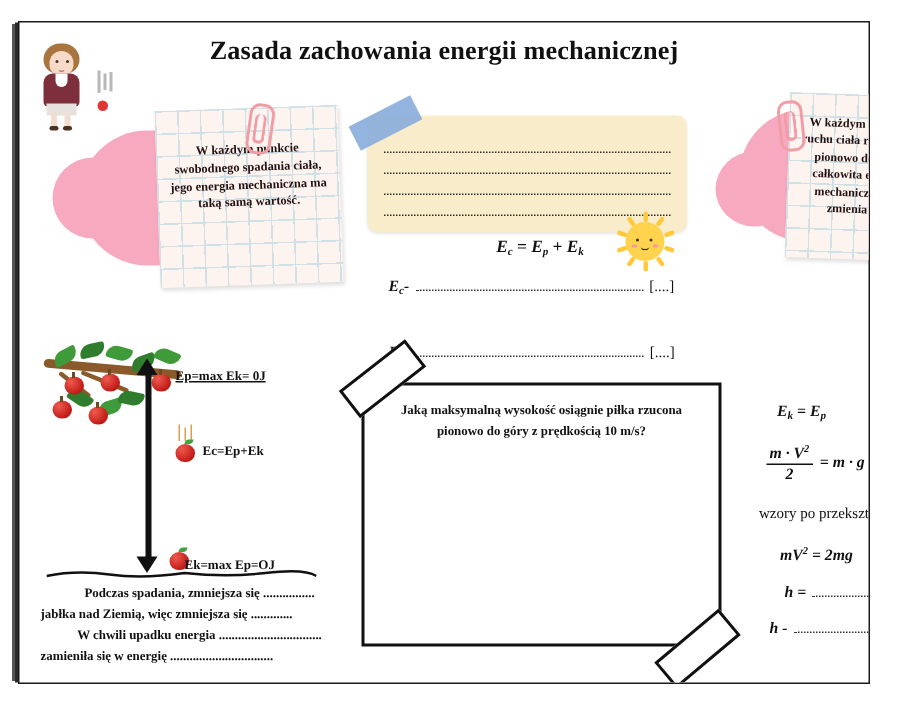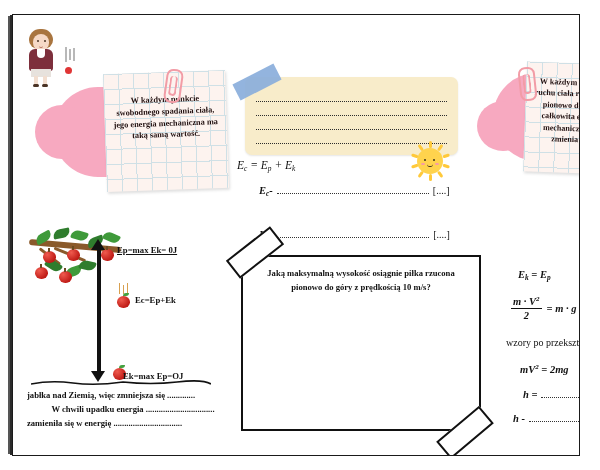--- a/index.html
+++ b/index.html
@@ -92,22 +92,22 @@
   .sun{position:absolute;left:404px;top:133px;width:26px;height:26px;}
   .sun .disc{position:absolute;left:0;top:0;width:26px;height:26px;border-radius:50%;background:#ffd34d;}
   .sun .ray{position:absolute;left:11.5px;top:-7px;width:3px;height:7px;background:#ffc93a;border-radius:2px;transform-origin:1.5px 20px;}
   .sun .eye{position:absolute;width:2.4px;height:2.4px;background:#3b2f1a;border-radius:50%;top:11px;}
   .sun .eye.l{left:7px;} .sun .eye.r{left:16px;}
   .sun .blush{position:absolute;width:3.6px;height:2.4px;background:#f79aa8;border-radius:50%;top:15px;}
   .sun .blush.l{left:4px;} .sun .blush.r{left:18px;}
   .sun .smile{position:absolute;left:10px;top:14px;width:6px;height:4px;border-bottom:1.3px solid #3b2f1a;border-radius:0 0 6px 6px;}
   
   .eq-main{
-    position:absolute;left:224px;top:144px;width:214px;
-    font-size:11.5px;font-weight:normal;font-style:italic;color:#111;
+    position:absolute;left:240px;top:144px;width:214px;text-align:center;
+    font-size:11.5px;font-weight:bold;font-style:italic;color:#111;
   }
   .eqrow{
     position:absolute;font-size:10.5px;color:#111;
     display:flex;align-items:baseline;
   }
   .eqrow .sym{font-style:italic;font-weight:bold;white-space:nowrap;}
   .eqrow .dots{flex:0 0 152px;border-bottom:1.5px dotted #333;margin:0 4px 2px 4px;height:8px;}
   .eqrow .unit{font-size:10px;}
   #eq-ec{left:246px;top:170px;}
   #eq-ep{left:246px;top:192px;margin-top:48px;}
@@ -166,20 +166,21 @@
   #rf-3{left:507px;top:348px;font-size:10.5px;font-weight:bold;font-style:italic;}
   #rf-4{left:510px;top:374px;font-size:10.5px;font-weight:bold;font-style:italic;display:flex;align-items:baseline;}
   #rf-5{left:500px;top:398px;font-size:10.5px;font-weight:bold;font-style:italic;display:flex;align-items:baseline;}
   .rdots{display:inline-block;width:70px;border-bottom:1.5px dotted #333;height:8px;margin-left:4px;}
 </style>
 </head>
 <body>
 
 <div class="page">
 
+  <div class="title">Zasada zachowania energii mechanicznej</div>
 
   <div class="teacher">
     <div class="t-hair"></div>
     <div class="t-face"></div>
     <div class="t-eye l"></div>
     <div class="t-eye r"></div>
     <div class="t-mouth"></div>
     <div class="t-body"></div>
     <div class="t-collar"></div>
     <div class="t-skirt"></div>
@@ -299,20 +300,21 @@
   <div class="apple bot-apple">
       <span class="gleaf"></span>
     </div>
   <div class="lbl" id="lbl-bot">Ek=max    Ep=OJ</div>
 
   <svg class="ground" viewBox="0 0 180 8" preserveAspectRatio="none">
     <path d="M0 5 Q20 1 42 4 T92 3 Q120 6 146 3 T180 5" fill="none" stroke="#111" stroke-width="1.6"></path>
   </svg>
 
   <div class="sentences">
+    <div class="c">Podczas spadania, zmniejsza się ................</div>
     <div>jabłka nad Ziemią, więc zmniejsza się .............</div>
     <div class="c">W chwili upadku energia ................................</div>
     <div>zamieniła się w energię ................................</div>
   </div>
 
   <div id="qbox">
     <div class="qtext">Jaką maksymalną wysokość  osiągnie piłka rzucona pionowo do góry z prędkością 10 m/s?</div>
   </div>
   <div class="washi" id="washi-tl"></div>
   <div class="washi" id="washi-br"></div>

